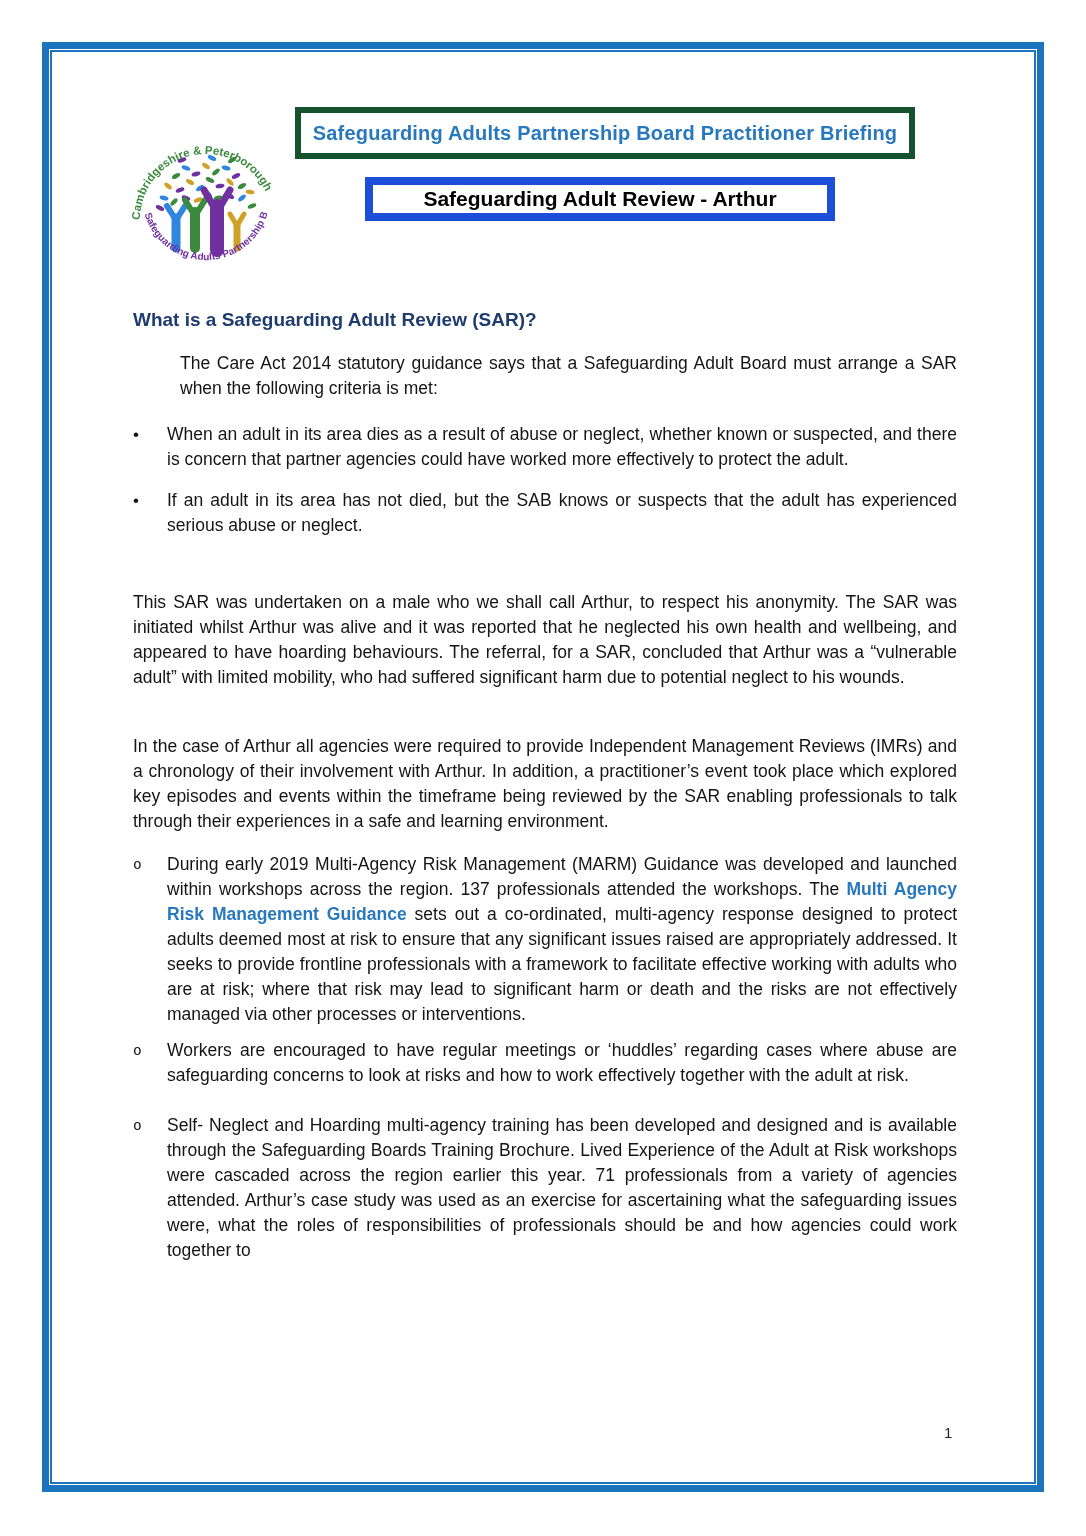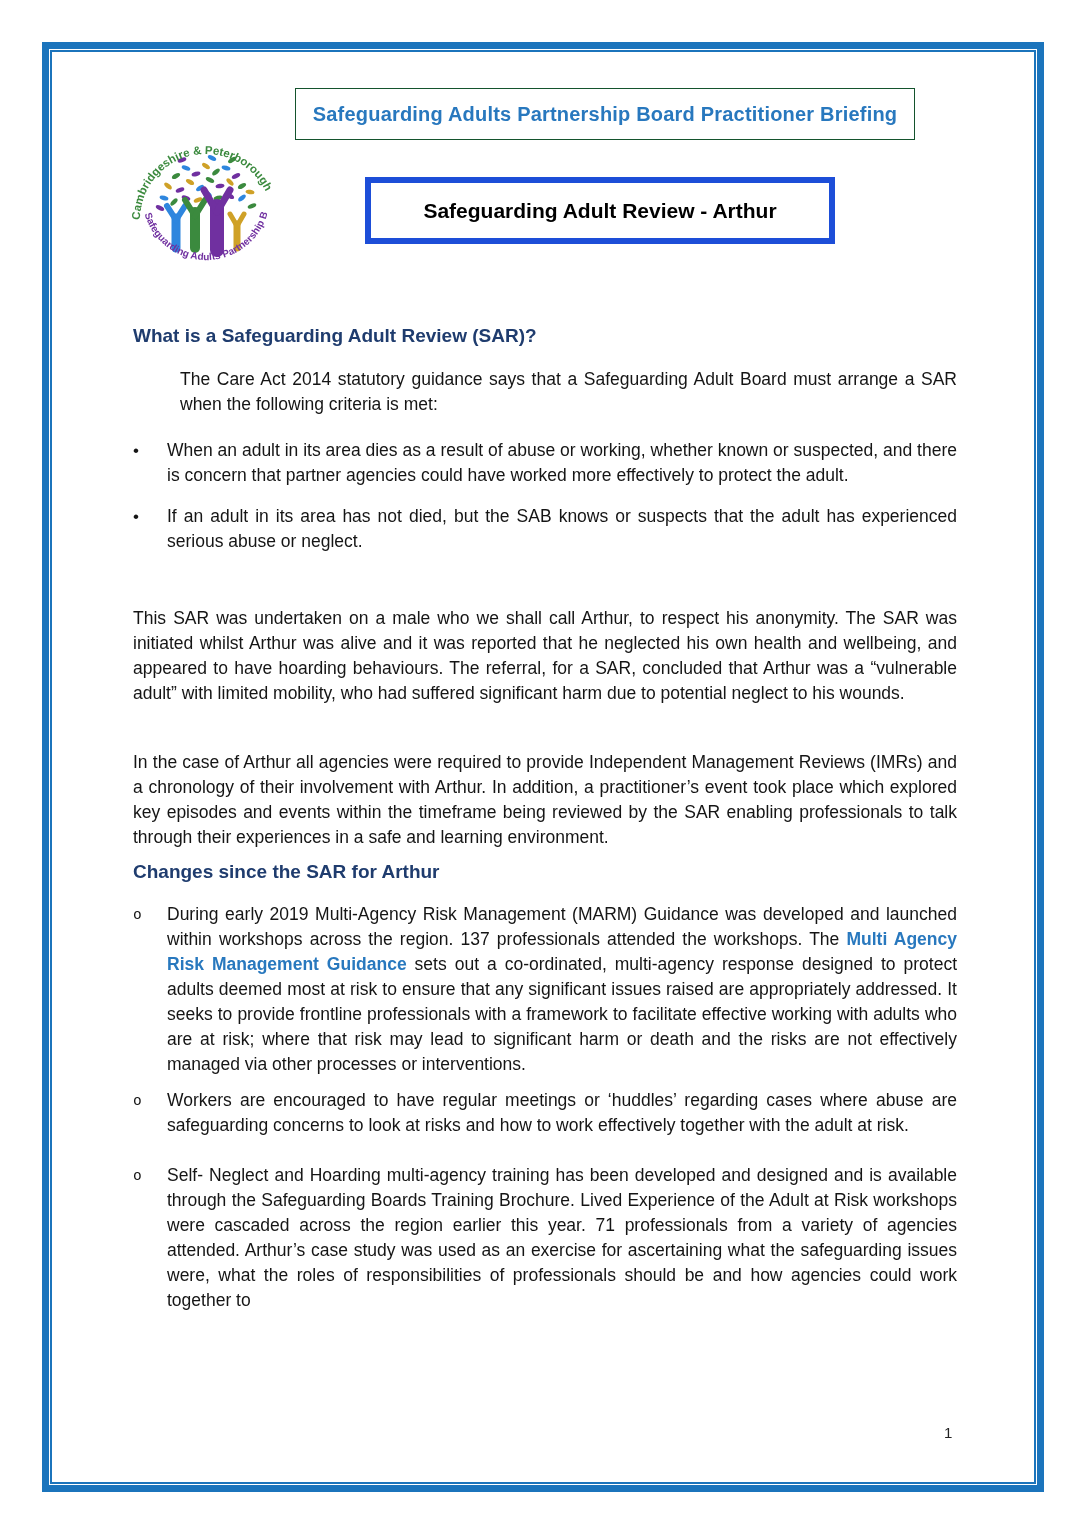--- a/index.html
+++ b/index.html
@@ -16,41 +16,41 @@
   .frame {
     position:absolute; left:42px; top:42px; width:1002px; height:1450px;
     border:7px solid #1b74bc;
   }
   .frame-inner {
     position:absolute; inset:1px;
     border:2px solid #1b74bc;
   }
   
   .briefing-box {
-    position:absolute; left:295px; top:88px; width:620px; height:52px;
-    border:1px solid #14532d;
+    position:absolute; left:295px; top:107px; width:620px; height:52px;
+    border:6px solid #14532d;
     display:flex; align-items:center; justify-content:center;
   }
   .briefing-box span {
     color:#2878be; font-weight:bold; font-size:20px; letter-spacing:0.2px;
     white-space:nowrap;
   }
   
   .logo { position:absolute; left:124px; top:130px; width:164px; height:152px; }
   
   .title-box {
-    position:absolute; left:365px; top:177px; width:470px; height:67px;
-    border:6px solid #1d4ed8;
+    position:absolute; left:365px; top:177px; width:470px; height:44px;
+    border:8px solid #1d4ed8;
     display:flex; align-items:center; justify-content:center;
   }
   .title-box span { color:#000; font-weight:bold; font-size:21px; white-space:nowrap; }
 
   
   .body-content {
-    position:absolute; left:133px; top:312px; width:824px;
+    position:absolute; left:133px; top:296px; width:824px;
     font-size:17.5px; line-height:25px; color:#151515;
   }
   .section-heading {
     color:#1f3c6e; font-weight:bold; font-size:19px; line-height:24px;
   }
   .h1 { margin-top:12px; }
   .h2 { margin-top:10px; }
   .para { text-align:justify; }
   .p1 { margin-top:19px;margin-left:47px; }
   .p2 { margin-top:52px; }
@@ -159,33 +159,32 @@
   </div>
 
   <div class="body-content">
 
     <div class="section-heading h1">What is a Safeguarding Adult Review (SAR)?</div>
 
     <p class="para p1">The Care Act 2014 statutory guidance says that a Safeguarding Adult Board must arrange a SAR when the following criteria is met:</p>
 
     <div class="bullet-row b1">
       <span class="marker dot-marker">•</span>
-      <div class="bullet-text">When an adult in its area dies as a result of abuse or working, whether known or suspected, and there is concern that partner agencies could have worked more effectively to protect the adult.</div>
+      <div class="bullet-text">When an adult in its area dies as a result of abuse or neglect, whether known or suspected, and there is concern that partner agencies could have worked more effectively to protect the adult.</div>
     </div>
 
     <div class="bullet-row b2">
       <span class="marker dot-marker">•</span>
       <div class="bullet-text">If an adult in its area has not died, but the SAB knows or suspects that the adult has experienced serious abuse or neglect.</div>
     </div>
 
     <p class="para p2">This SAR was undertaken on a male who we shall call Arthur, to respect his anonymity. The SAR was initiated whilst Arthur was alive and it was reported that he neglected his own health and wellbeing, and appeared to have hoarding behaviours. The referral, for a SAR, concluded that Arthur was a “vulnerable adult” with limited mobility, who had suffered significant harm due to potential neglect to his wounds.</p>
 
     <p class="para p3">In the case of Arthur all agencies were required to provide Independent Management Reviews (IMRs) and a chronology of their involvement with Arthur. In addition, a practitioner’s event took place which explored key episodes and events within the timeframe being reviewed by the SAR enabling professionals to talk through their experiences in a safe and learning environment.</p>
 
-    <div class="section-heading h2">Changes since the SAR for Arthur</div>
 
     <div class="bullet-row ob1">
       <span class="marker o-marker">o</span>
       <div class="bullet-text"><span>During early 2019 Multi-Agency Risk Management (MARM) Guidance was developed and launched within workshops across the region. 137 professionals attended the workshops. The </span><a class="guidance-link">Multi Agency Risk Management Guidance</a><span> sets out a co-ordinated, multi-agency response designed to protect adults deemed most at risk to ensure that any significant issues raised are appropriately addressed. It seeks to provide frontline professionals with a framework to facilitate effective working with adults who are at risk; where that risk may lead to significant harm or death and the risks are not effectively managed via other processes or interventions.</span></div>
     </div>
 
     <div class="bullet-row ob2">
       <span class="marker o-marker">o</span>
       <div class="bullet-text">Workers are encouraged to have regular meetings or ‘huddles’ regarding cases where abuse are safeguarding concerns to look at risks and how to work effectively together with the adult at risk.</div>
     </div>

